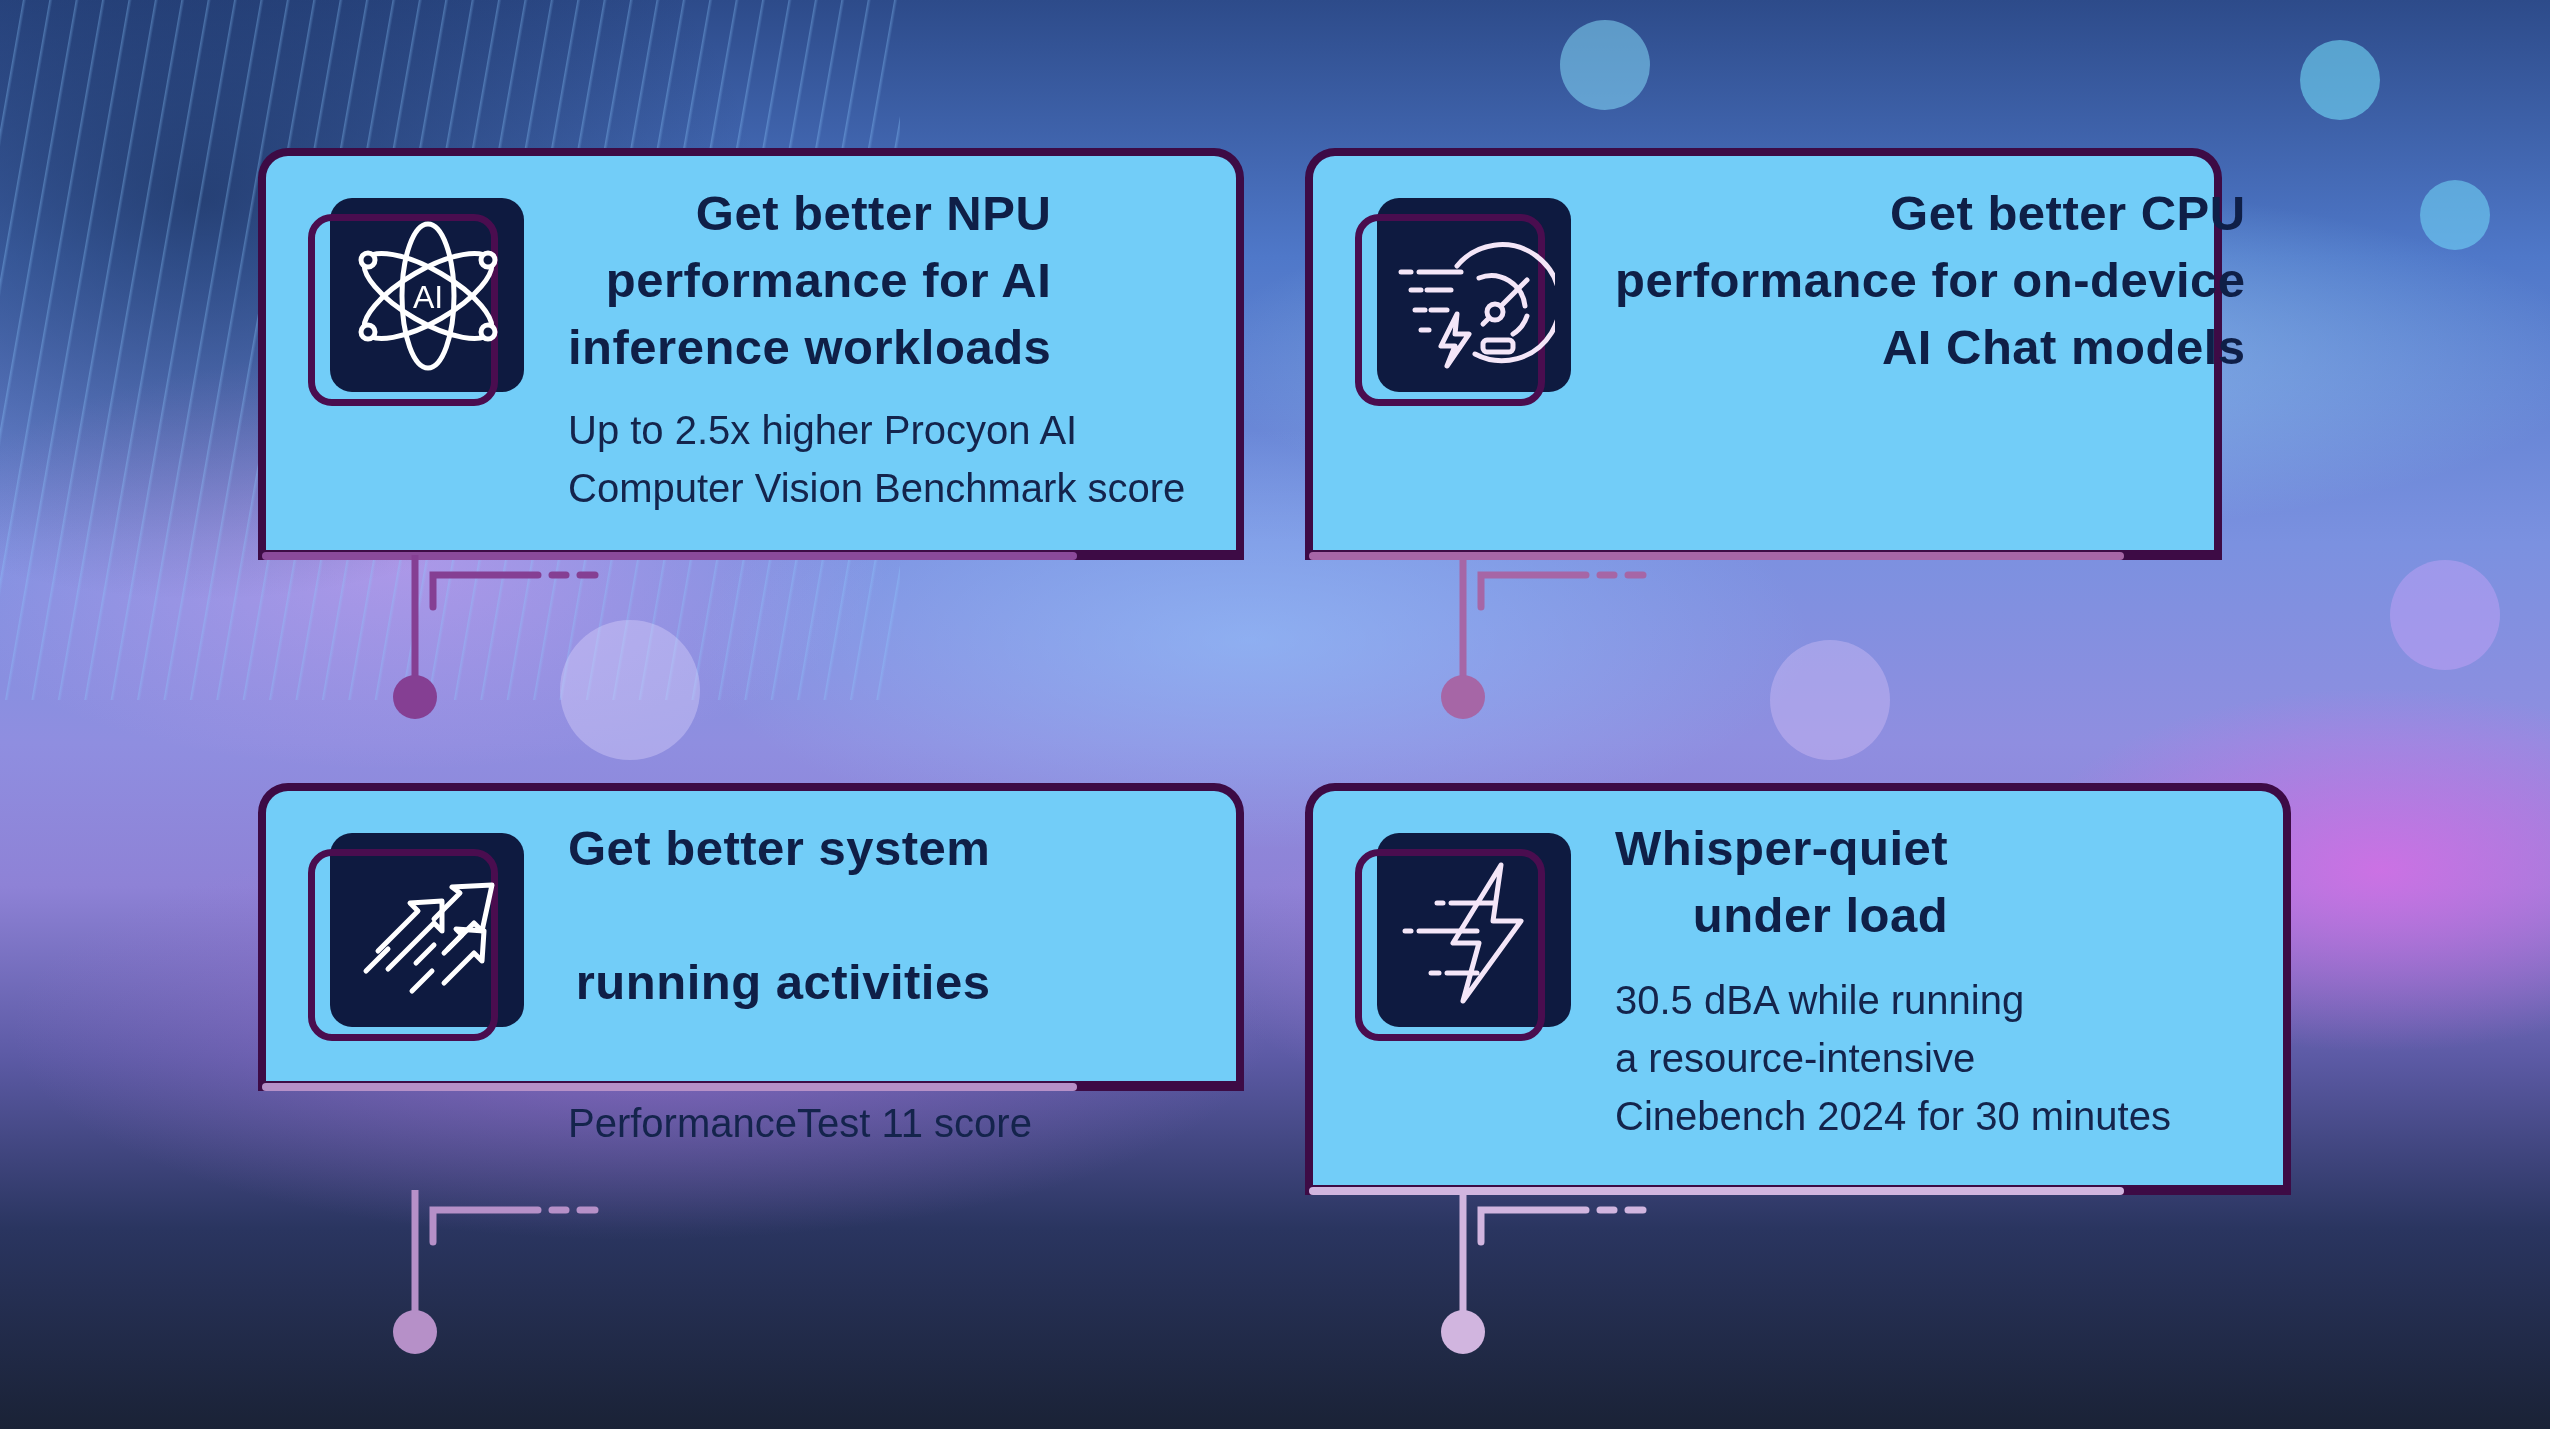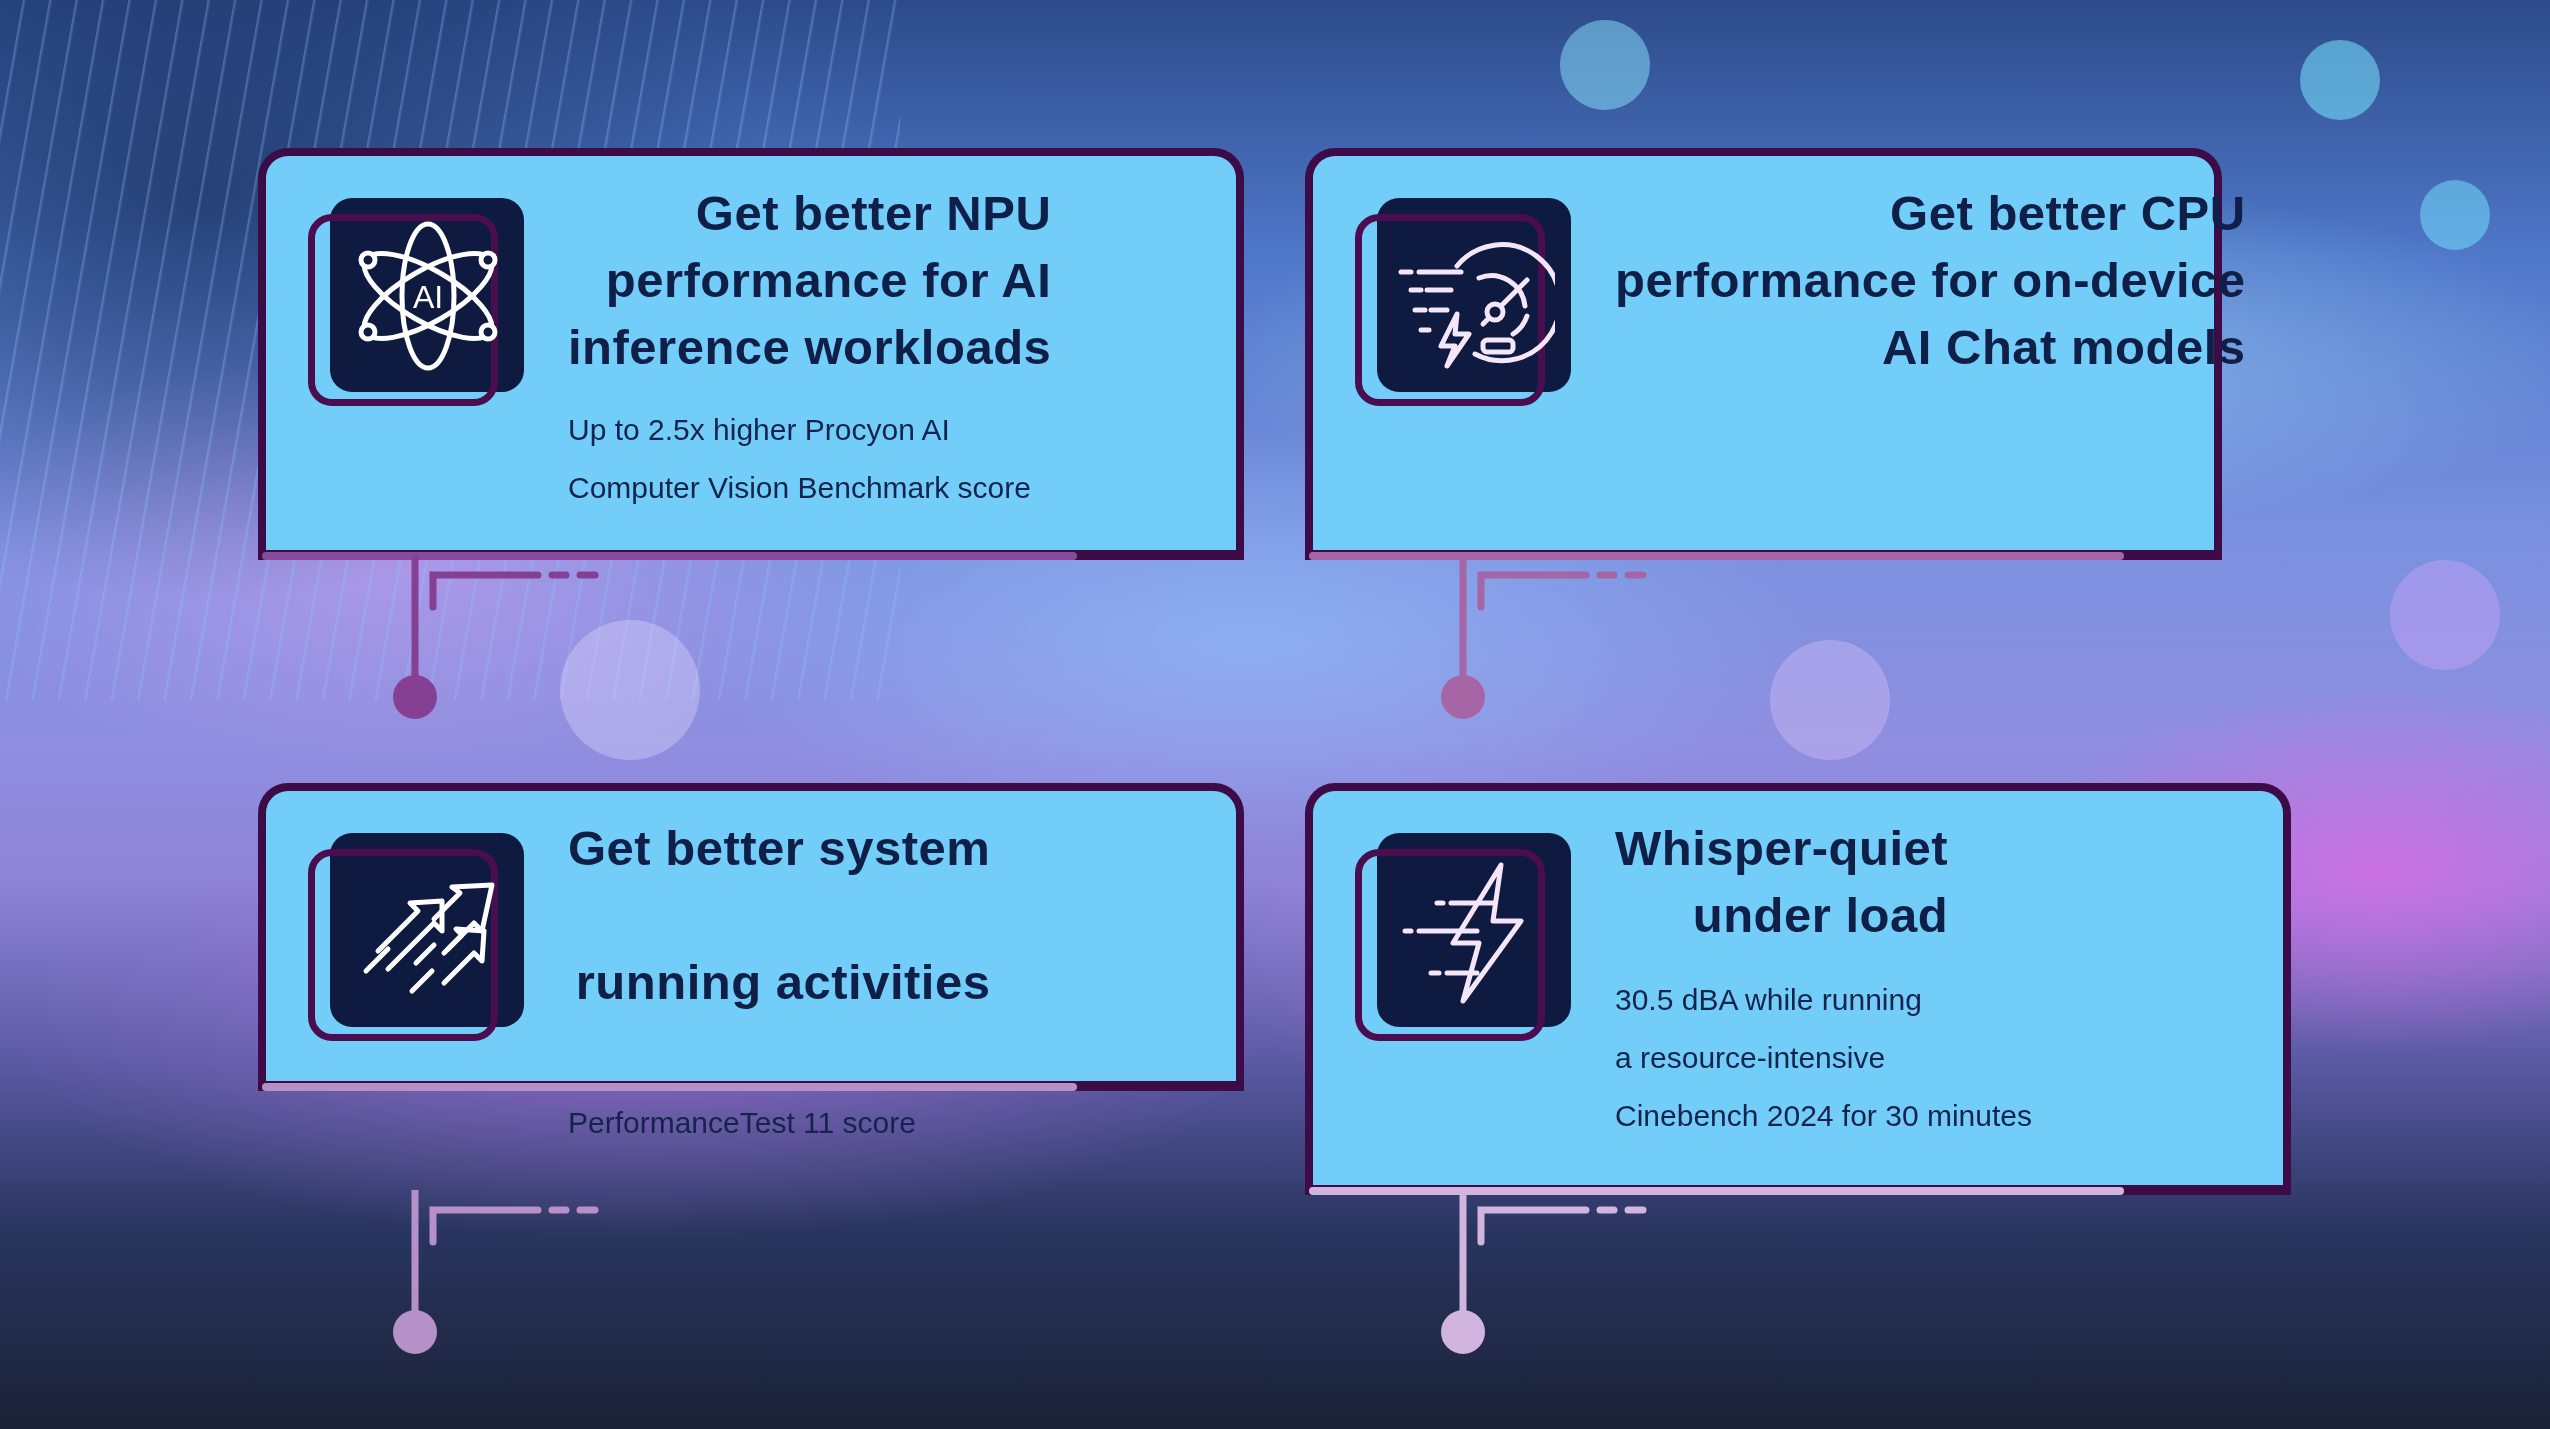--- a/index.html
+++ b/index.html
@@ -44,21 +44,21 @@
     border: 7px solid #4a0d4f; border-radius: 24px; box-sizing: border-box;
   }
   .icon-svg { position: absolute; left: 40px; top: 18px; width: 160px; height: 160px; }
   .title {
     position: absolute; left: 302px; top: 24px; margin: 0;
     font-size: 49px; line-height: 67px; font-weight: bold; color: #0f1f47;
     letter-spacing: 0.5px; white-space: nowrap; text-align: right;
   }
   .body {
     position: absolute; left: 302px; margin: 0;
-    font-size: 30px; line-height: 58px; font-weight: normal; color: #14244c;
+    font-size: 40px; line-height: 58px; font-weight: normal; color: #14244c;
     white-space: nowrap;
   }
   .connector { position: absolute; pointer-events: none; }
 </style>
 </head>
 <body>
 
 <div class="bg-fibers"></div>
 <div class="bokeh" style="left:1560px;top:20px;width:90px;height:90px;background:rgba(140,230,255,0.5)"></div>
 <div class="bokeh" style="left:2300px;top:40px;width:80px;height:80px;background:rgba(120,230,255,0.55)"></div>

